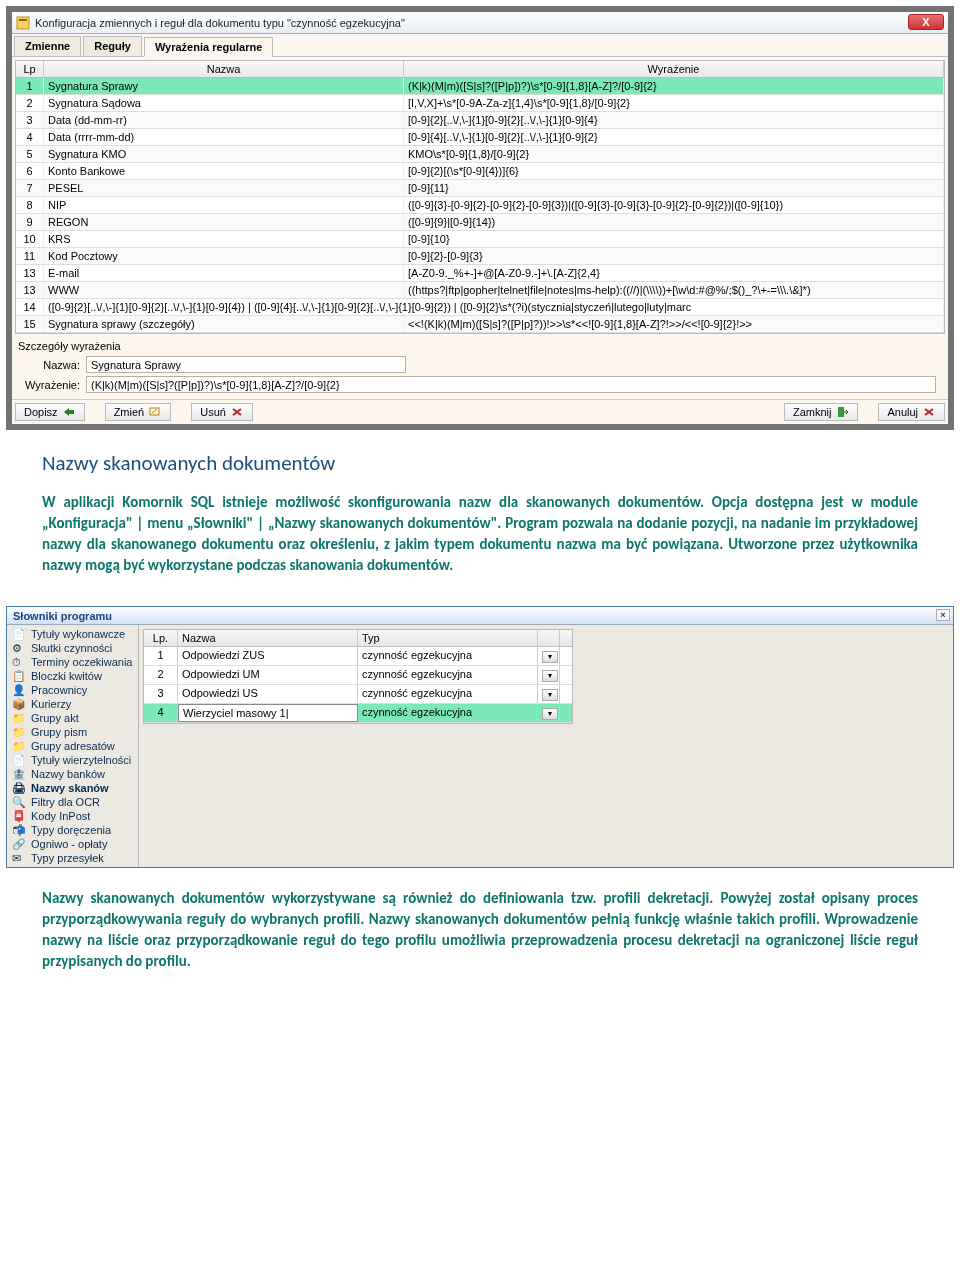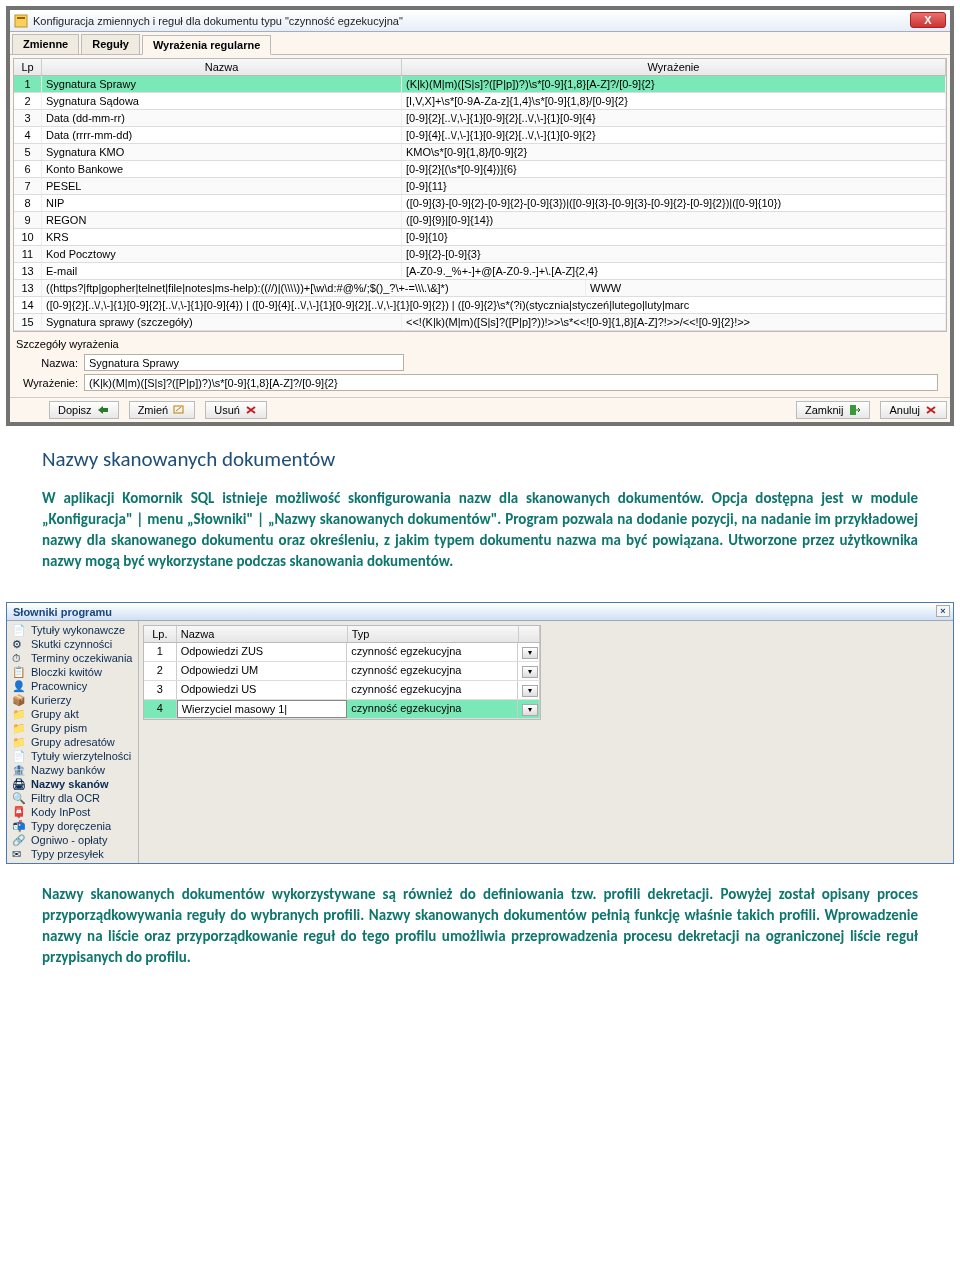--- a/index.html
+++ b/index.html
@@ -1,18 +1,18 @@
 <!DOCTYPE html>
 <html><head>
 <meta charset="utf-8">
 <style>
   * { box-sizing: border-box; }
   body { margin: 0; font-family: Tahoma, Arial, sans-serif; background: #fff; font-size: 11px; }
   .page { width: 960px; margin: 0 auto; background: #fff; }
-  .win { border: 4px solid #737373; margin: 6px; background: #fdf6ee; position: relative; }
+  .win { border: 6px solid #737373; margin: 6px; background: #fdf6ee; position: relative; }
   .titlebar { background: linear-gradient(#fff,#e6eef8); height: 22px; display: flex; align-items: center; padding: 0 4px; border-bottom: 1px solid #aab; }
   .titlebar .ticon { width: 14px; height: 14px; margin-right: 5px; display: inline-flex; align-items: center; justify-content: center; }
   .titlebar .ttxt { font-size: 11px; color: #222; }
   .closebtn { position: absolute; right: 4px; top: 2px; width: 36px; height: 16px; background: linear-gradient(#e87070,#c33); border: 1px solid #a22; border-radius: 3px; color: #fff; font-weight: bold; font-size: 11px; display: flex; align-items: center; justify-content: center; }
   .tabs { display: flex; border-bottom: 1px solid #bbb; background: #fdf6ee; padding-top: 2px; }
   .tab { padding: 3px 10px; border: 1px solid #bbb; border-bottom: none; margin-right: 0; margin-left: 2px; background: #f0ebe0; font-size: 11px; cursor: pointer; font-weight: bold; }
   .tab.active { background: #fdf6ee; border-bottom: 1px solid #fdf6ee; position: relative; top: 1px; }
   .grid { border: 1px solid #bbb; margin: 3px; background: #fff; }
   .ghead { display: flex; background: linear-gradient(#f8f8f8,#e8e8e8); border-bottom: 1px solid #bbb; }
   .gcell { padding: 2px 4px; border-right: 1px solid #ccc; font-size: 11px; }
@@ -25,38 +25,38 @@
   .grow.selected { background: #7be8b7; }
   .grow .gcell { border-right: 1px solid #eee; white-space: nowrap; overflow: hidden; }
   .details { margin: 6px; }
   .details-title { font-size: 11px; margin-bottom: 4px; }
   .frow { display: flex; align-items: center; margin: 3px 0; }
   .flabel { width: 68px; text-align: right; font-size: 11px; padding-right: 6px; }
   .finput { border: 1px solid #b8b0a0; background: #fff; padding: 2px 4px; font-size: 11px; height: 17px; }
   .w1 { width: 320px; }
   .w2 { flex: 1; margin-right: 6px; }
   .btnrow { display: flex; justify-content: space-between; border-top: 1px solid #ccc; padding: 3px; background: #fdf6ee; }
-  .btns { display: flex; gap: 10px; margin-left: 36px; }
+  .btns { display: flex; gap: 20px; }
   .btn { border: 1px solid #bbb; background: linear-gradient(#fefefe,#e8e8e8); padding: 2px 8px; font-size: 11px; display: inline-flex; align-items: center; gap: 4px; cursor: pointer; }
   .btn .bi { width: 14px; height: 12px; display: inline-block; }
   
   .article { margin: 20px 42px 30px; }
   .h1 { color: #1f4e79; font-family: Calibri, Arial, sans-serif; font-size: 21px; margin: 18px 0 10px; }
   .para { font-family: Calibri, Arial, sans-serif; font-size: 15px; line-height: 1.4; text-align: justify; margin: 16px 0 14px; color: #0f766e; font-weight: bold; }
   
   .win2 { border: 1px solid #4a7ab0; margin: 6px 6px 20px; background: #ece9e2; position: relative; }
   .titlebar2 { background: linear-gradient(#fff,#cfe0f5); height: 18px; display: flex; align-items: center; padding: 0 6px; border-bottom: 1px solid #9ab; font-weight: bold; color: #1a4580; font-size: 11px; }
   .closex { position: absolute; right: 3px; top: 2px; width: 14px; height: 12px; border: 1px solid #aaa; background: #f5f5f5; font-size: 9px; display: flex; align-items: center; justify-content: center; cursor: pointer; }
   .body2 { display: flex; min-height: 240px; }
   .sidebar { width: 132px; border-right: 1px solid #bbb; background: #ece9e2; padding: 2px 0; }
   .sitem { display: flex; align-items: center; gap: 5px; padding: 1px 5px; font-size: 11px; cursor: pointer; color: #0a2a52; }
   .sitem.active { font-weight: bold; }
   .sicon { width: 14px; height: 12px; display: inline-block; }
   .main2 { flex: 1; padding: 4px; }
-  .grid2 { border: 1px solid #bbb; background: #fff; width: 398px; }
+  .grid2 { border: 1px solid #bbb; background: #fff; width: 430px; }
   .g2head { display: flex; background: linear-gradient(#f8f8f8,#e6e6e6); border-bottom: 1px solid #bbb; }
   .g2cell { padding: 2px 4px; border-right: 1px solid #ccc; font-size: 11px; text-align: center; }
   .c2-lp { width: 34px; }
   .c2-name { width: 180px; text-align: left; }
   .c2-type { width: 180px; text-align: left; }
   .c2-dd { width: 22px; }
   .g2row { display: flex; border-bottom: 1px solid #ddd; }
   .g2row .g2cell { text-align: left; }
   .g2row .c2-lp { text-align: center; }
   .g2row.selected { background: #7be8b7; }
@@ -148,22 +148,22 @@
             <div class="gcell c-name">Kod Pocztowy</div>
             <div class="gcell c-expr">[0-9]{2}-[0-9]{3}</div>
           </div>
           <div class="grow">
             <div class="gcell c-lp">13</div>
             <div class="gcell c-name">E-mail</div>
             <div class="gcell c-expr">[A-Z0-9._%+-]+@[A-Z0-9.-]+\.[A-Z]{2,4}</div>
           </div>
           <div class="grow">
             <div class="gcell c-lp">13</div>
+            <div class="gcell c-name">WWW</div>
             <div class="gcell c-expr">((https?|ftp|gopher|telnet|file|notes|ms-help):((//)|(\\\\))+[\w\d:#@%/;$()_?\+-=\\\.\&amp;]*)</div>
-            <div class="gcell c-name">WWW</div>
           </div>
           <div class="grow">
             <div class="gcell c-lp">14</div>
             <div class="gcell c-expr">([0-9]{2}[..\/,\-]{1}[0-9]{2}[..\/,\-]{1}[0-9]{4}) | ([0-9]{4}[..\/,\-]{1}[0-9]{2}[..\/,\-]{1}[0-9]{2}) | ([0-9]{2}\s*(?i)(stycznia|styczeń|lutego|luty|marc</div>
           </div>
           <div class="grow">
             <div class="gcell c-lp">15</div>
             <div class="gcell c-name">Sygnatura sprawy (szczegóły)</div>
             <div class="gcell c-expr">&lt;&lt;!(K|k)(M|m)([S|s]?([P|p]?))!&gt;&gt;\s*&lt;&lt;![0-9]{1,8}[A-Z]?!&gt;&gt;/&lt;&lt;![0-9]{2}!&gt;&gt;</div>
           </div>

